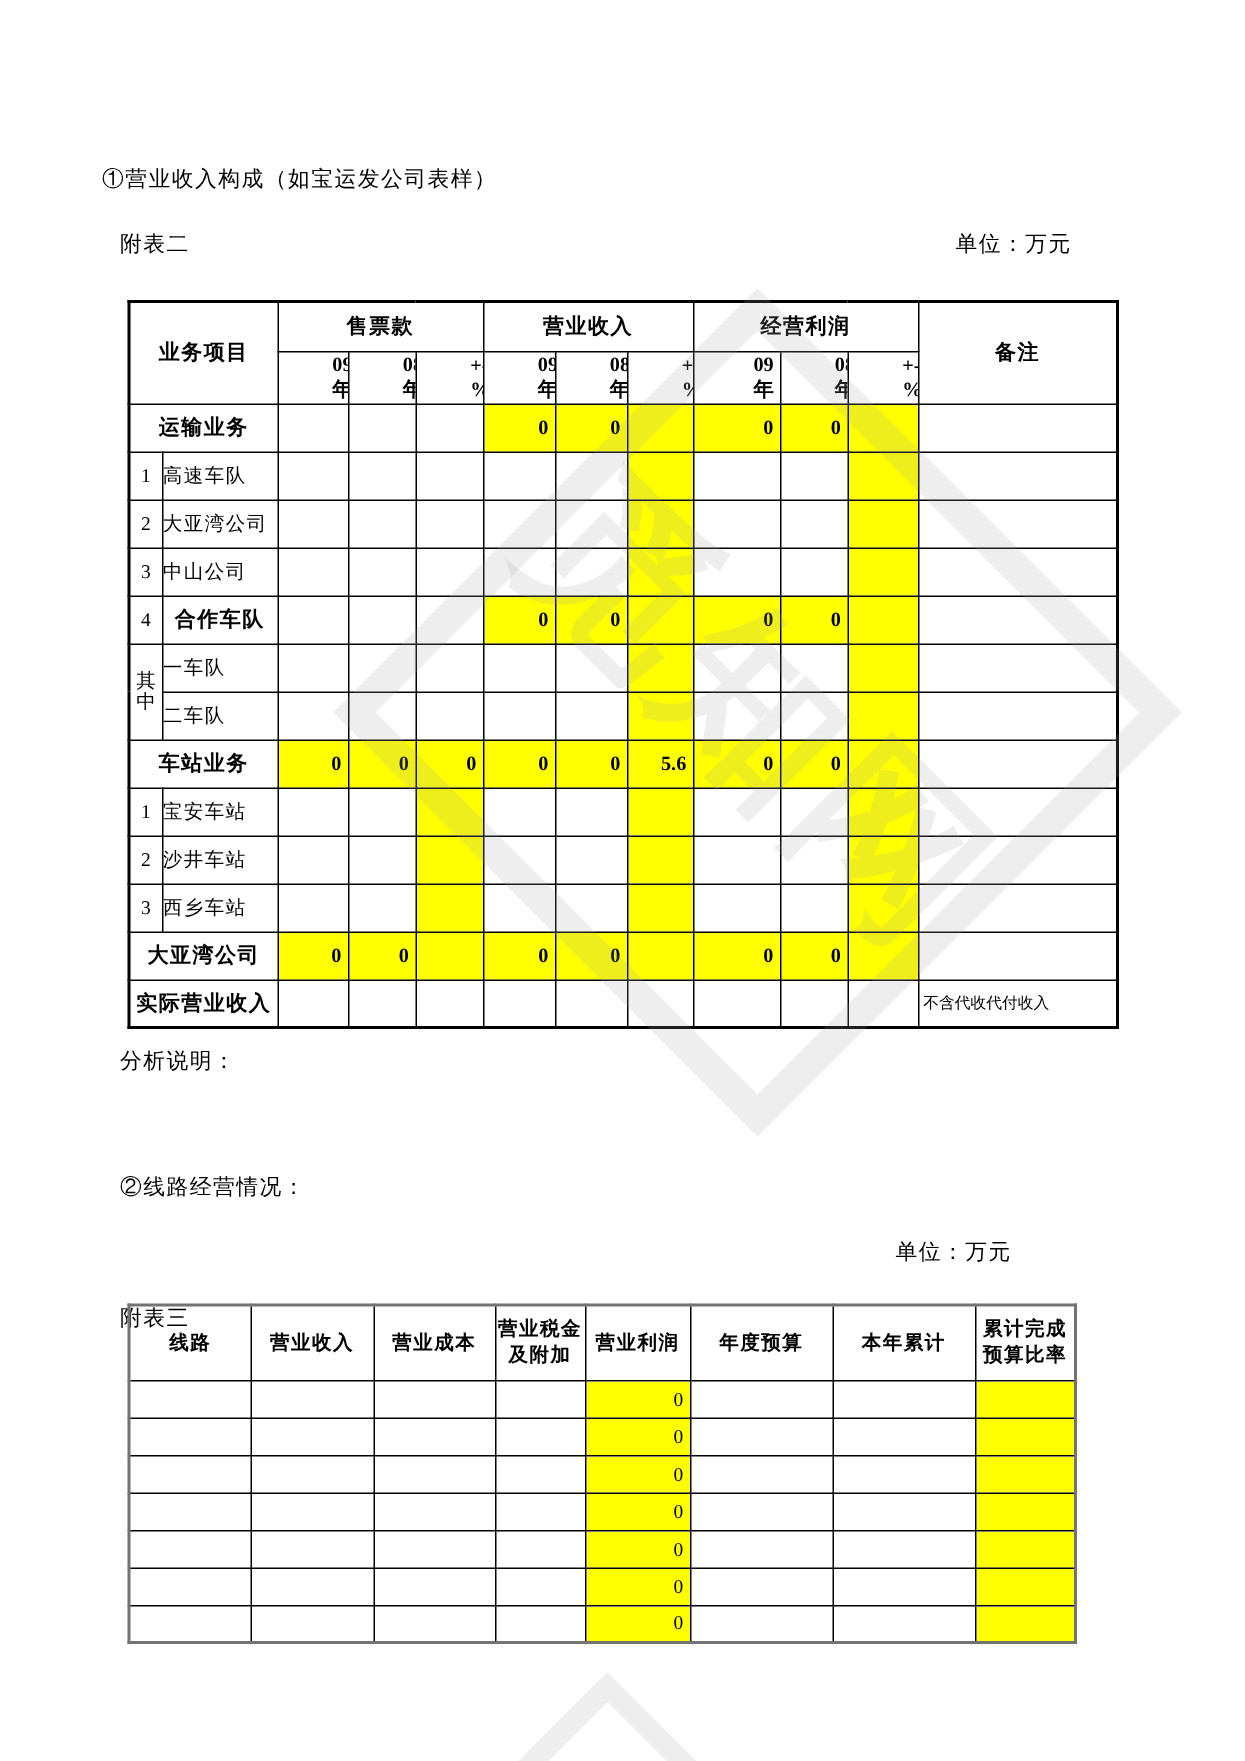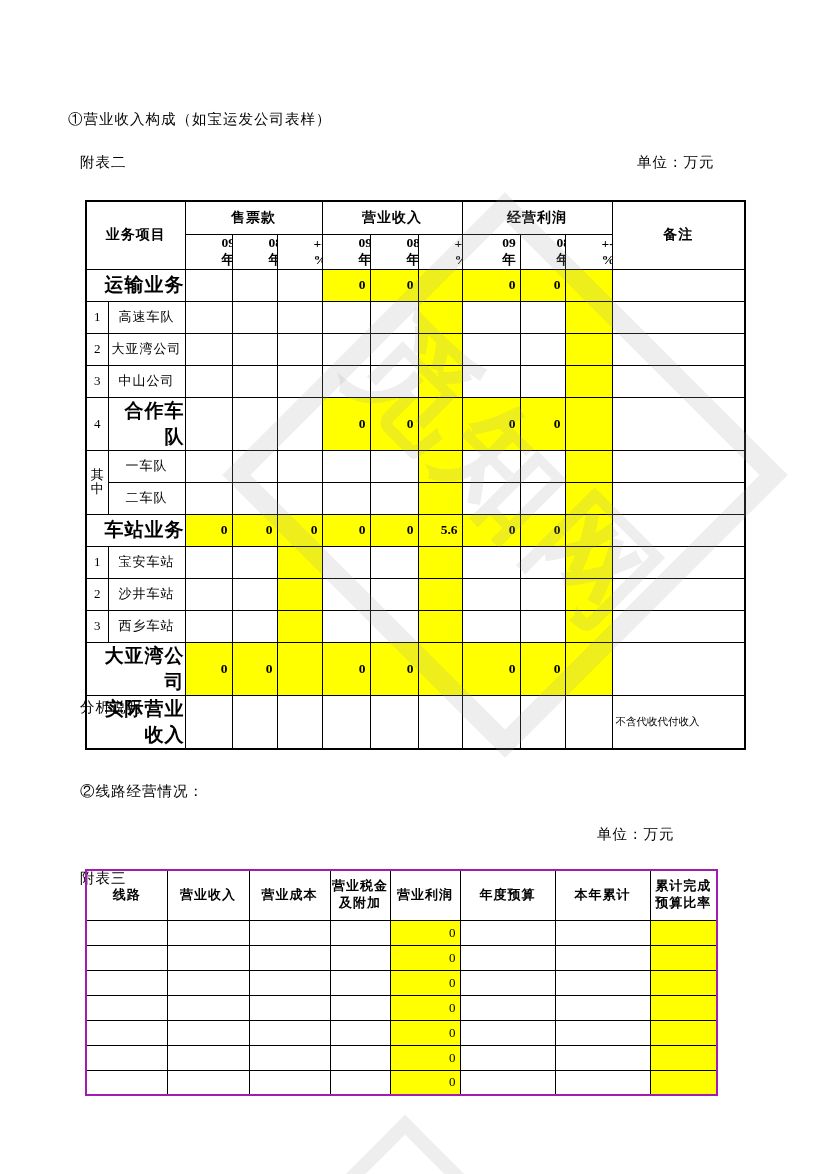--- a/index.html
+++ b/index.html
@@ -6,31 +6,31 @@
   .page {
     position:relative; width:830px; height:1174px; background:#ffffff;
     overflow:hidden; font-family:"Liberation Serif","DejaVu Serif",serif; color:#000;
   }
   .abs { position:absolute; }
   .txt { font-size:14.5px; letter-spacing:1px; white-space:nowrap; }
 
   table { border-collapse:collapse; table-layout:fixed; background:transparent; }
   th, td { border:1.5px solid #000; padding:0; overflow:hidden; vertical-align:middle; }
   .tbl1 { width:659px; border:2px solid #000; }
-  .tbl2 { width:631px; border:2px solid #a21caf; }
+  .tbl2 { width:631px; border:2px solid #737373; }
 
   .tbl1 th { font-weight:bold; font-size:14px; letter-spacing:1px; text-align:center; }
   .tbl1 .hrow1 { height:33px; }
   .tbl1 .hrow2 { height:31px; }
   .tbl1 .hrow2 th { font-size:13.5px; letter-spacing:0;padding-left:36px; }
   .tbl1 tbody tr { height:32px; }
 
   td.num  { text-align:center; font-size:13px; line-height:1.05; }
-  td.name { text-align:center; font-size:13px; letter-spacing:1px; }
-  td.label{ text-align:right; font-size:19px; font-weight:bold; letter-spacing:1px; }
+  td.name { text-align:left; font-size:13px; letter-spacing:1px; }
+  td.label{ text-align:center; font-size:14px; font-weight:bold; letter-spacing:1px; }
   td.cell { text-align:right; padding-right:4px; font-size:13.5px; }
   tr.boldrow td.cell { font-weight:bold; }
   td.hl   { background:#ffff00; }
   td.note { font-size:10.5px; padding-left:3px; letter-spacing:0; }
 
   .tbl2 th { font-weight:bold; font-size:13px; letter-spacing:1px; text-align:center; line-height:1.3; }
   .tbl2 .hrow { height:50px; }
   .tbl2 tbody tr { height:25px; }
   .tbl2 td.cell { font-size:13px; font-weight:normal; }
 

